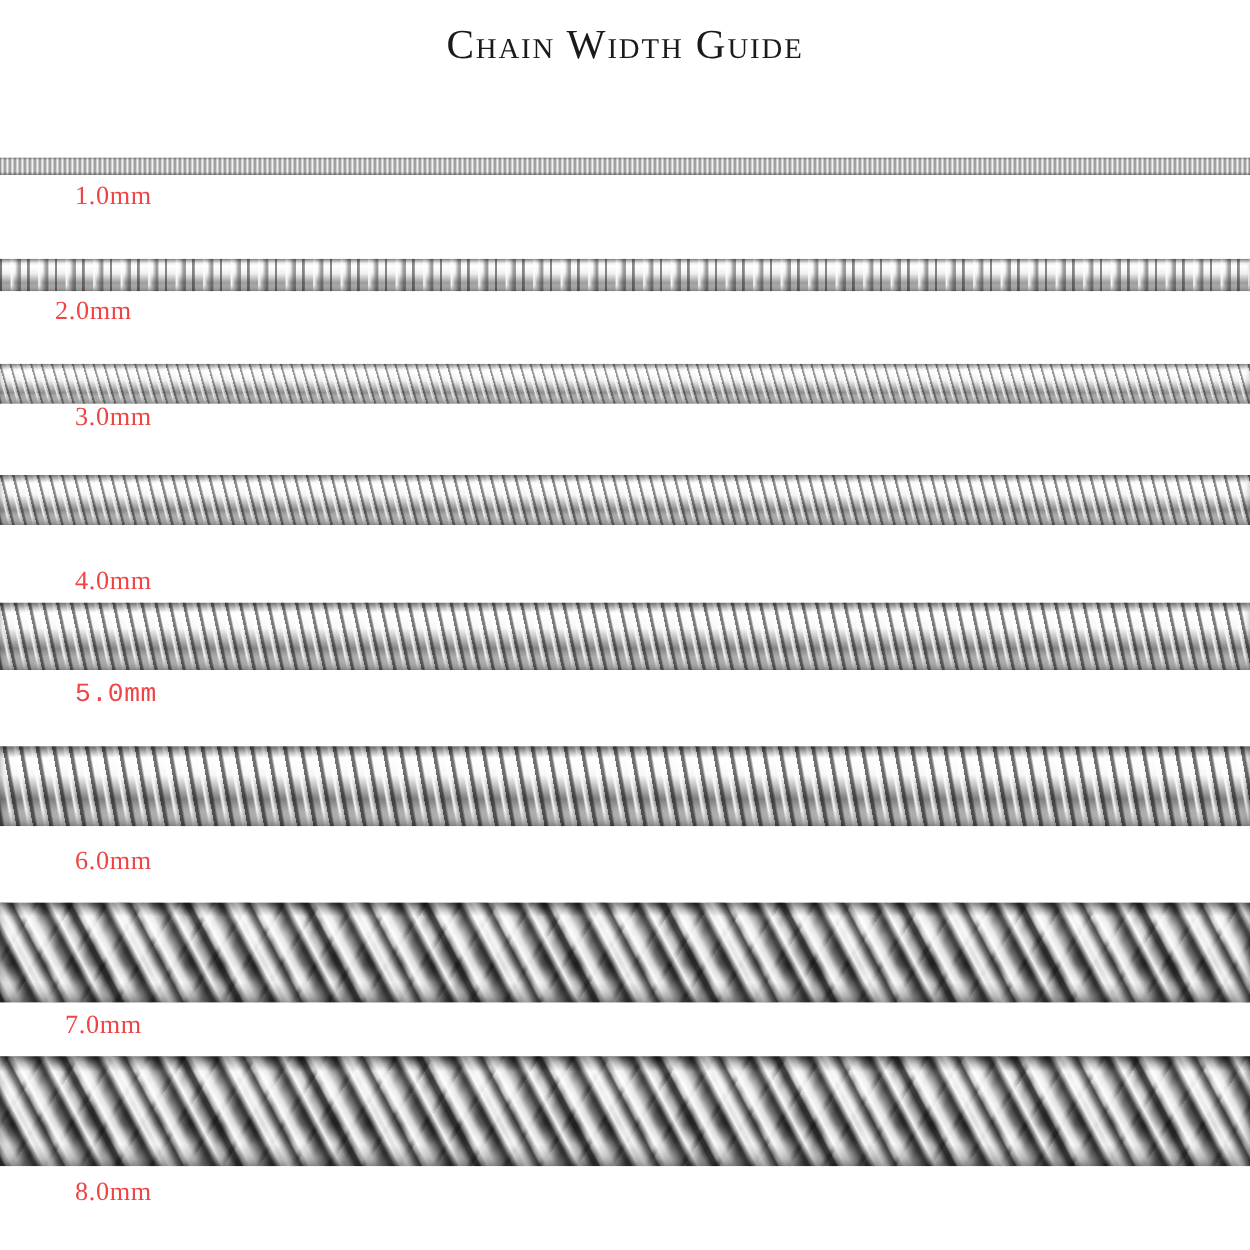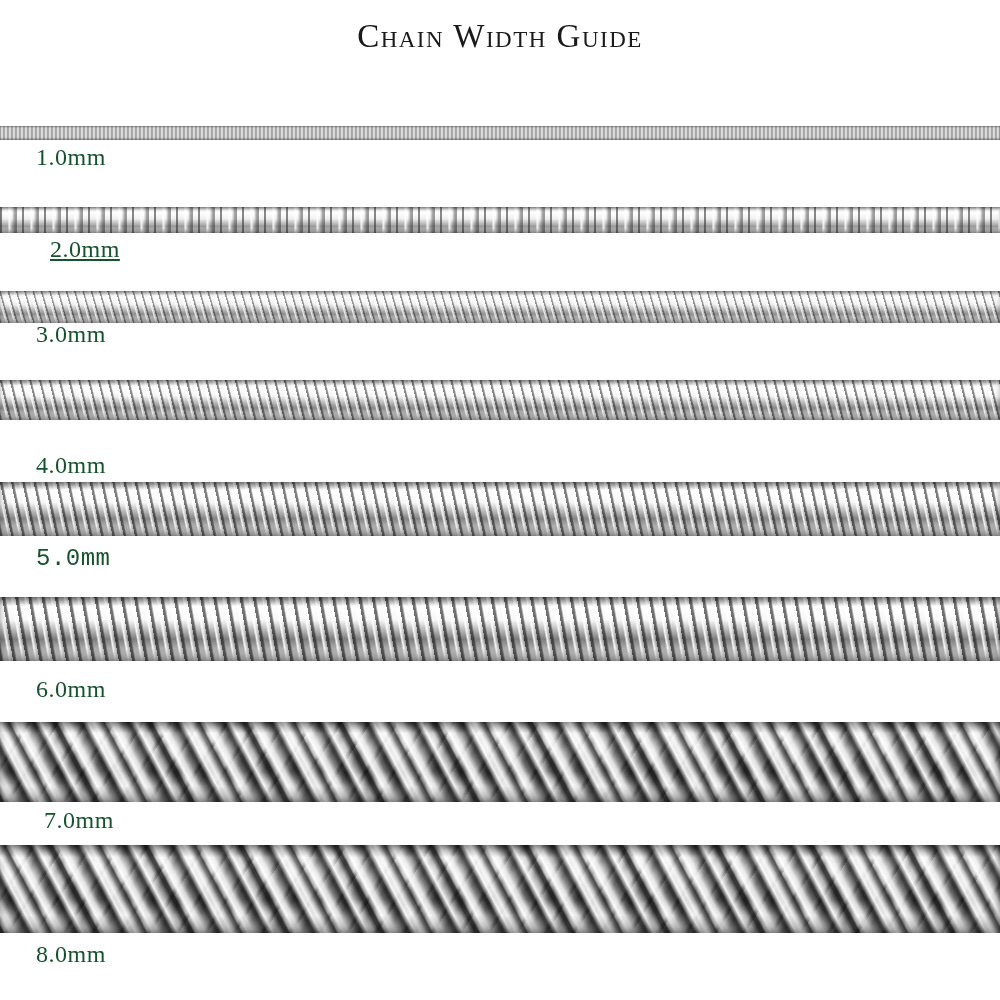--- a/index.html
+++ b/index.html
@@ -35,24 +35,25 @@
   }
   .chain-band {
     position: absolute;
     left: 0;
     width: 1000px;
     overflow: hidden;
   }
   .label {
     position: absolute;
     font-family: "Liberation Serif", serif;
-    font-size: 24px;
-    color: #14532d;
+    font-size: 21px;
+    color: #ef4444;
     letter-spacing: 0.5px;
     white-space: nowrap;
+    margin-left: 24px;
   }
 
   
   .tex {
     position: absolute;
     left: 0;
     top: 0;
     width: 1000px;
     height: 100%;
   }
@@ -172,21 +173,21 @@
   <div id="rows-container">
       <div class="chain-band" style="top: 126px; height: 14px;">
         <div class="tex t-1"></div>
         <div class="edge-shade"></div>
       </div>
       <div class="label" style="top: 144px; left: 36px;">1.0mm</div>
       <div class="chain-band" style="top: 207px; height: 26px;">
         <div class="tex t-2"></div>
         <div class="edge-shade"></div>
       </div>
-      <div class="label" style="top: 236px; left: 50px; text-decoration: underline;">2.0mm</div>
+      <div class="label" style="top: 236px; left: 20px;">2.0mm</div>
       <div class="chain-band" style="top: 291px; height: 32px;">
         <div class="tex t-3"></div>
         <div class="edge-shade"></div>
       </div>
       <div class="label" style="top: 321px; left: 36px;">3.0mm</div>
       <div class="chain-band" style="top: 380px; height: 40px;">
         <div class="tex t-4"></div>
         <div class="edge-shade"></div>
       </div>
       <div class="label" style="top: 452px; left: 36px;">4.0mm</div>
@@ -198,21 +199,21 @@
       <div class="chain-band" style="top: 597px; height: 64px;">
         <div class="tex t-6"></div>
         <div class="edge-shade"></div>
       </div>
       <div class="label" style="top: 676px; left: 36px;">6.0mm</div>
       <div class="chain-band" style="top: 722px; height: 80px;">
         <div class="tex t-rope"></div>
         <div class="rope-hi"></div>
         <div class="edge-shade"></div>
       </div>
-      <div class="label" style="top: 807px; left: 44px;">7.0mm</div>
+      <div class="label" style="top: 807px; left: 28px;">7.0mm</div>
       <div class="chain-band" style="top: 845px; height: 88px;">
         <div class="tex t-rope"></div>
         <div class="rope-hi"></div>
         <div class="edge-shade"></div>
       </div>
       <div class="label" style="top: 941px; left: 36px;">8.0mm</div>
     </div>
 
 </div>
 

